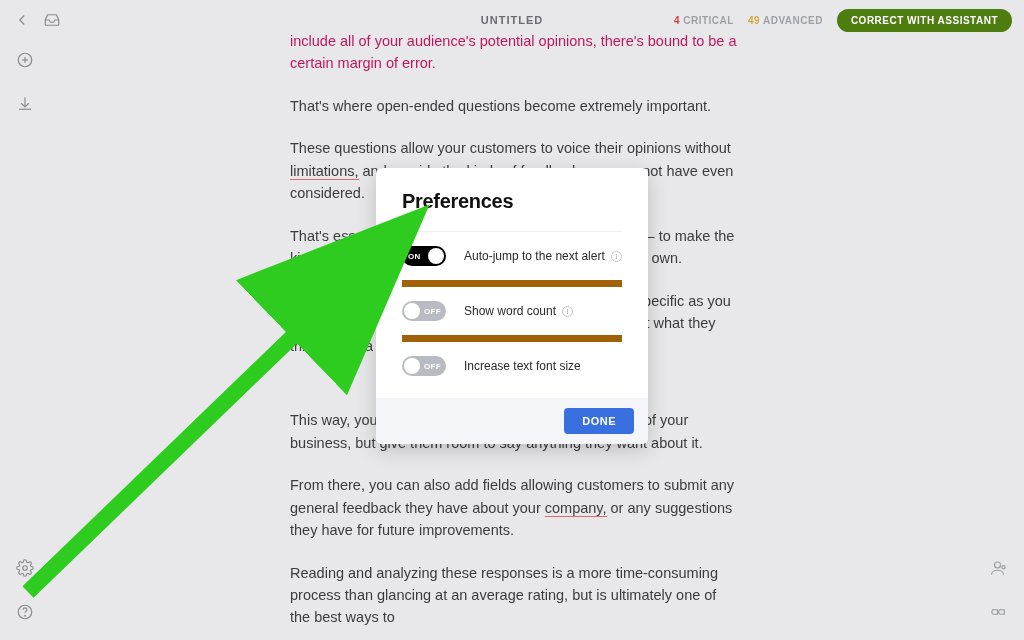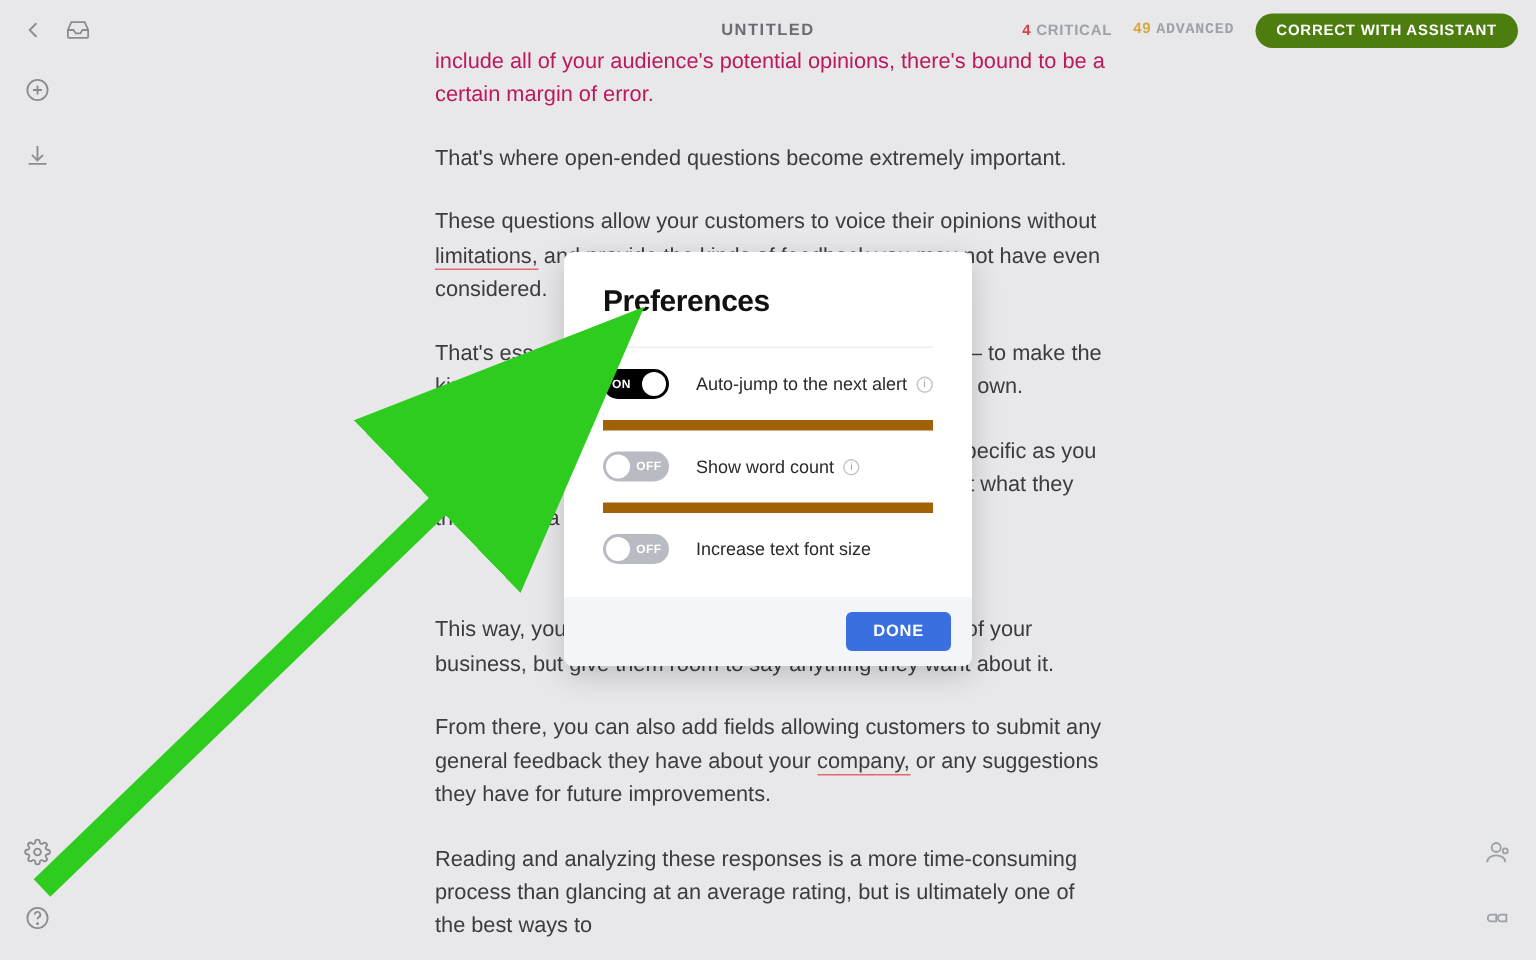--- a/index.html
+++ b/index.html
@@ -10,21 +10,21 @@
   .header { position: absolute; top: 0; left: 0; right: 0; height: 40px; display: flex; align-items: center; padding: 16px 12px; }
   .header-left { display: flex; align-items: center; gap: 10px; color: #8a8a92; }
   .header-left .chev { font-size: 14px; }
   .header-center { position: absolute; left: 50%; transform: translateX(-50%); font-size: 11px; letter-spacing: 1px; font-weight: 700; color: #6b6b73; }
   .header-right { margin-left: auto; display: flex; align-items: center; gap: 14px; }
   .stat { font-size: 10px; font-weight: 700; letter-spacing: 0.5px; }
   .stat .num { display: inline; }
   .crit .num { color: #d14545; }
   .crit .lab { color: #9da2a8; }
   .adv .num { color: #d5a93f; }
-  .adv .lab { color: #9da2a8; font-family: Liberation Mono, monospace; }
+  .adv .lab { color: #9da2a8; }
   .assist-btn { background: #4d7c0f; color: #fff; border: none; border-radius: 14px; padding: 6px 14px; font-size: 10px; font-weight: 700; letter-spacing: 0.5px; cursor: pointer; }
 
   
   .sidebar-left { position: absolute; left: 0; top: 40px; bottom: 0; width: 50px; display: flex; flex-direction: column; align-items: center; padding-top: 10px; gap: 24px; color: #8a8a92; }
   .sidebar-left .spacer { flex: 1; }
   .sidebar-right { position: absolute; right: 0; bottom: 0; width: 50px; display: flex; flex-direction: column; align-items: center; padding-bottom: 18px; gap: 24px; color: #9aa0a6; }
   .icon { width: 20px; height: 20px; display: flex; align-items: center; justify-content: center; }
   .icon svg { width: 18px; height: 18px; stroke: currentColor; fill: none; stroke-width: 1.6; }
 
   

